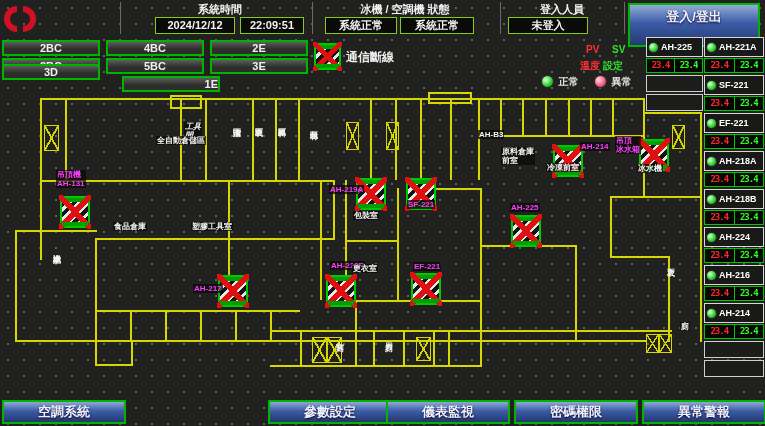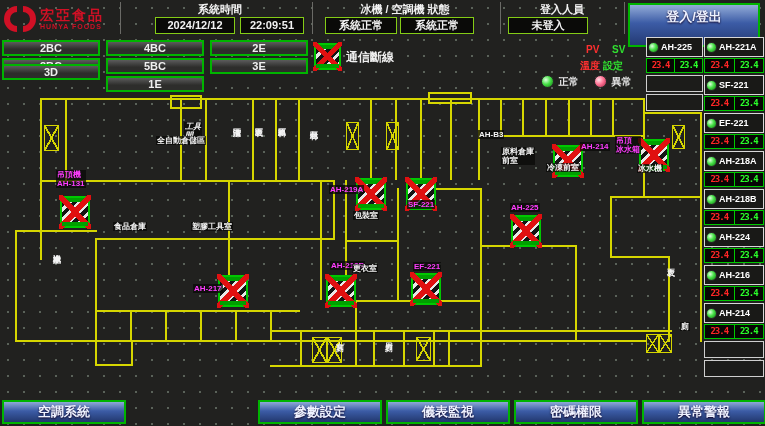--- a/index.html
+++ b/index.html
@@ -82,24 +82,20 @@
     text-align:center; line-height:19px; cursor:pointer; text-shadow:0 1px 2px #102; }
 </style>
 </head>
 <body>
 
 <div class="abs" id="logo">
   <svg width="32" height="28" viewBox="0 0 32 28">
     <path d="M13 4 a10 10 0 1 0 0 20" stroke="#d01025" stroke-width="6" fill="none"></path>
     <path d="M19 4 a10 10 0 1 1 0 20" stroke="#d01025" stroke-width="6" fill="none"></path>
   </svg>
-  <div>
-    <div class="lt1">宏亞食品</div>
-    <div class="lt2">HUNYA FOODS</div>
-  </div>
 </div>
 <div class="abs hsep" style="left:120px"></div>
 <div class="abs hsep" style="left:312px"></div>
 <div class="abs hsep" style="left:500px"></div>
 <div class="abs hsep" style="left:624px"></div>
 
 <div class="abs hlabel" style="left:150px;width:140px">系統時間</div>
 <div class="abs vbox" style="left:155px;width:80px">2024/12/12</div>
 <div class="abs vbox" style="left:240px;width:64px">22:09:51</div>
 
@@ -113,21 +109,21 @@
 <div class="abs" id="login-btn">登入/登出</div>
 
 <div class="abs" id="floors" style="left:2px;top:40px;width:308px">
     <div class="floor-btn" style="position: absolute; left: 0px; top: 0px;">2BC</div>
     <div class="floor-btn" style="position: absolute; left: 104px; top: 0px;">4BC</div>
     <div class="floor-btn" style="position: absolute; left: 208px; top: 0px;">2E</div>
     <div class="floor-btn" style="position: absolute; left: 0px; top: 18px;">3BC</div>
     <div class="floor-btn" style="position: absolute; left: 104px; top: 18px;">5BC</div>
     <div class="floor-btn" style="position: absolute; left: 208px; top: 18px;">3E</div>
     <div class="floor-btn" style="position: absolute; left: 0px; top: 24px;">3D</div>
-    <div class="floor-btn" style="position: absolute; left: 104px; top: 36px;">1E</div>
+    <div class="floor-btn" style="position: absolute; left: 120px; top: 36px; text-align: right;">1E</div>
   </div>
 
 <div class="abs unit" id="comm-icon" style="position:absolute">
     <div class="x"></div>
   </div>
 <div class="abs" id="comm-label">通信斷線</div>
 
 <div class="abs" style="left:586px;top:39px"><span class="pv">PV</span></div>
 <div class="abs" style="left:612px;top:39px"><span class="sv">SV</span></div>
 <div class="abs" style="left:580px;top:55px"><span class="pv">溫度</span></div>
@@ -355,16 +351,16 @@
       <div class="gv">23.4</div>
     </div>
     <div class="sb-empty" style="height: 17px;"></div>
     <div class="sb-empty" style="height: 17px;"></div>
   </div>
 
 <div id="nav"></div>
 
 <div class="nav-btn" style="left: 2px;">空調系統</div>
 <div class="nav-btn" style="left: 130px; margin-top: 32px;">空調箱系統</div>
-<div class="nav-btn" style="left: 258px;">參數設定</div>
+<div class="nav-btn" style="left: 268px;">參數設定</div>
 <div class="nav-btn" style="left: 386px;">儀表監視</div>
 <div class="nav-btn" style="left: 514px;">密碼權限</div>
 <div class="nav-btn" style="left: 642px;">異常警報</div>
 
 </body></html>

